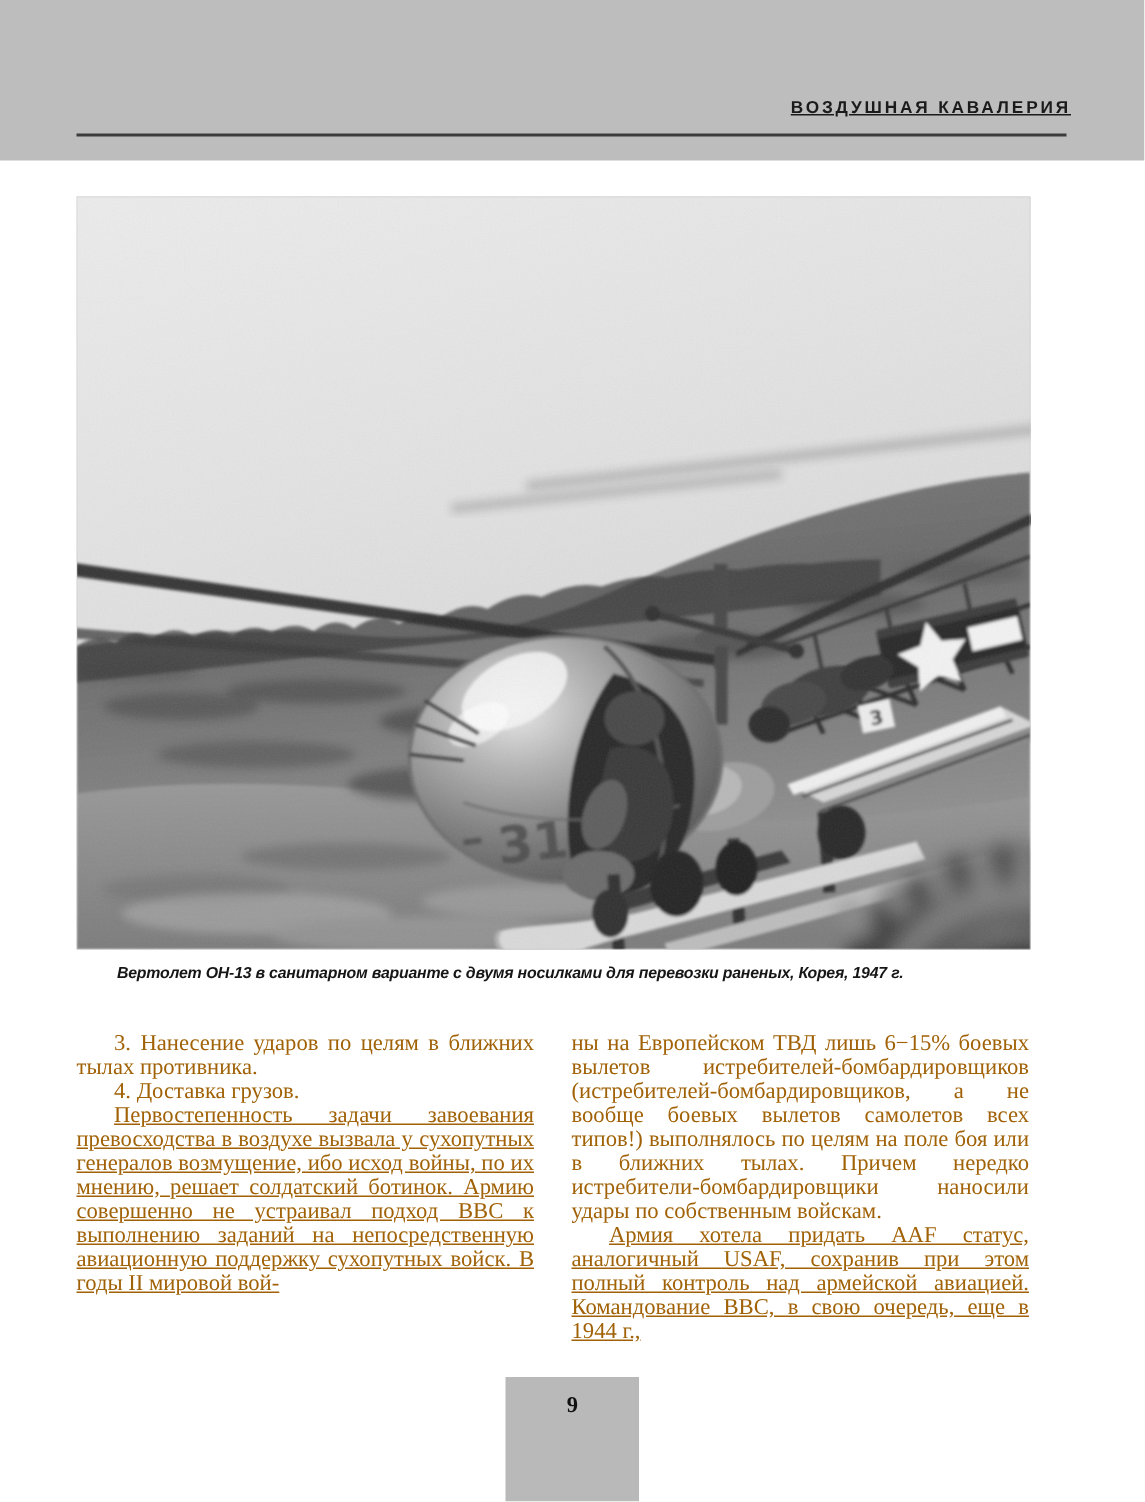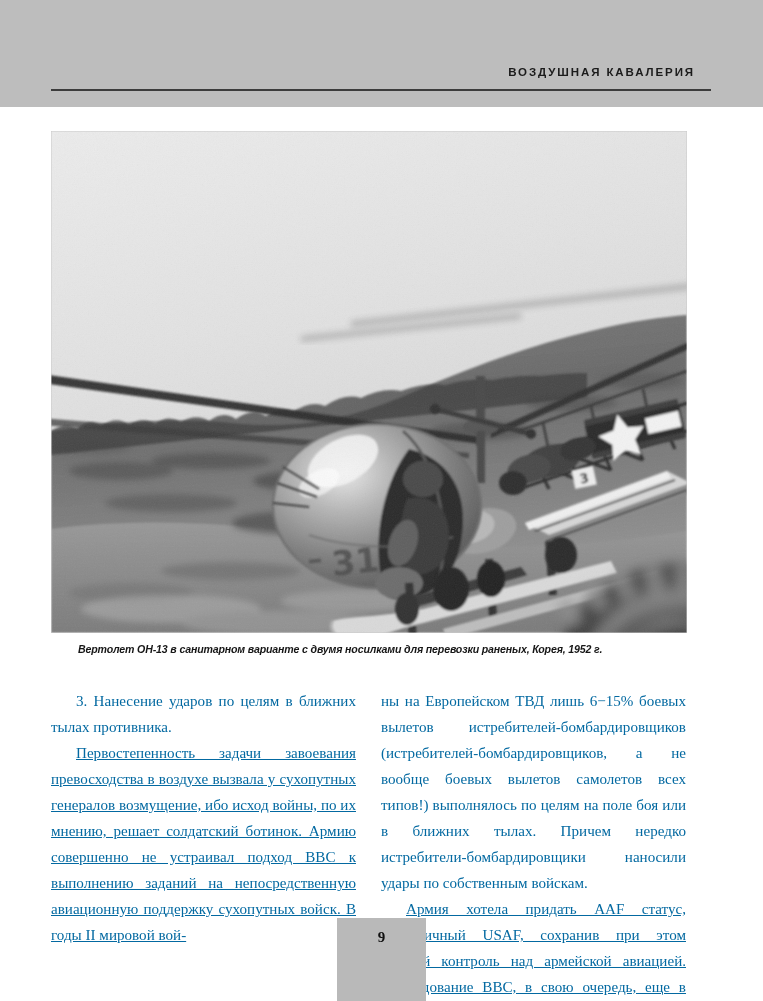--- a/index.html
+++ b/index.html
@@ -17,28 +17,29 @@
 
   
   .top-band {
     position: absolute;
     left: 0; top: 0;
     width: 763px; height: 107px;
     background: #bdbdbd;
   }
   .running-head {
     position: absolute;
-    right: 68px;
+    right: 49px;
     top: 66px;
     font-family: "Liberation Sans", "DejaVu Sans", sans-serif;
     font-weight: bold;
     font-size: 11.5px;
     letter-spacing: 1.9px;
     color: #1b1b1b;
     white-space: nowrap;
+    text-decoration: underline;
   }
   .head-rule {
     position: absolute;
     left: 51px;
     top: 89px;
     width: 660px;
     height: 2px;
     background: #3c3c3c;
   }
 
@@ -75,22 +76,22 @@
     left: 51px;
     top: 688px;
     width: 636px;
     height: 215px;
     display: flex;
     gap: 25px;
   }
   .col {
     width: 305px;
     font-size: 15.1px;
-    line-height: 26px;
-    color: #0369a1;
+    line-height: 16px;
+    color: #a16207;
     text-align: justify;
     text-justify: inter-word;
     hyphens: manual;
   }
   .col p { margin: 0; }
   .col p.indent { text-indent: 25px; text-decoration: underline; }
   .col p.listitem { text-indent: 25px; }
 
   
   .folio-block {
@@ -366,26 +367,27 @@
           <rect x="656" y="436" width="15" height="26" transform="rotate(7 663 449)"></rect>
         </g>
       </g>
 
       <rect x="0" y="0" width="636" height="502" filter="url(#grain)" opacity="0.55"></rect>
       <rect x="0" y="0" width="636" height="502" fill="none" stroke="#c9c9c9" stroke-width="1"></rect>
     </g>
   </svg>
 </div>
 
-<div class="caption">Вертолет OH-13 в санитарном варианте с двумя носилками для перевозки раненых, Корея, 1952 г.</div>
+<div class="caption">Вертолет OH-13 в санитарном варианте с двумя носилками для перевозки раненых, Корея, 1947 г.</div>
 
 <div class="columns">
 
   <div class="col">
     <p class="listitem">3. Нанесение ударов по целям в ближних тылах противника.</p>
+    <p class="listitem">4. Доставка грузов.</p>
     <p class="indent">Первостепенность задачи завоевания превосходства в воздухе вызвала у сухопутных генералов возмущение, ибо исход войны, по их мнению, решает солдатский ботинок. Армию совершенно не устраивал подход ВВС к выполнению заданий на непосредственную авиационную поддержку сухопутных войск. В годы II мировой вой-</p>
   </div>
 
   <div class="col">
     <p>ны на Европейском ТВД лишь 6−15% боевых вылетов истребителей-бомбардировщиков (истребителей-бомбардировщиков, а не вообще боевых вылетов самолетов всех типов!) выполнялось по целям на поле боя или в ближних тылах. Причем нередко истребители-бомбардировщики наносили удары по собственным войскам.</p>
     <p class="indent">Армия хотела придать AAF статус, аналогичный USAF, сохранив при этом полный контроль над армейской авиацией. Командование ВВС, в свою очередь, еще в 1944 г.,</p>
   </div>
 
 </div>
 

